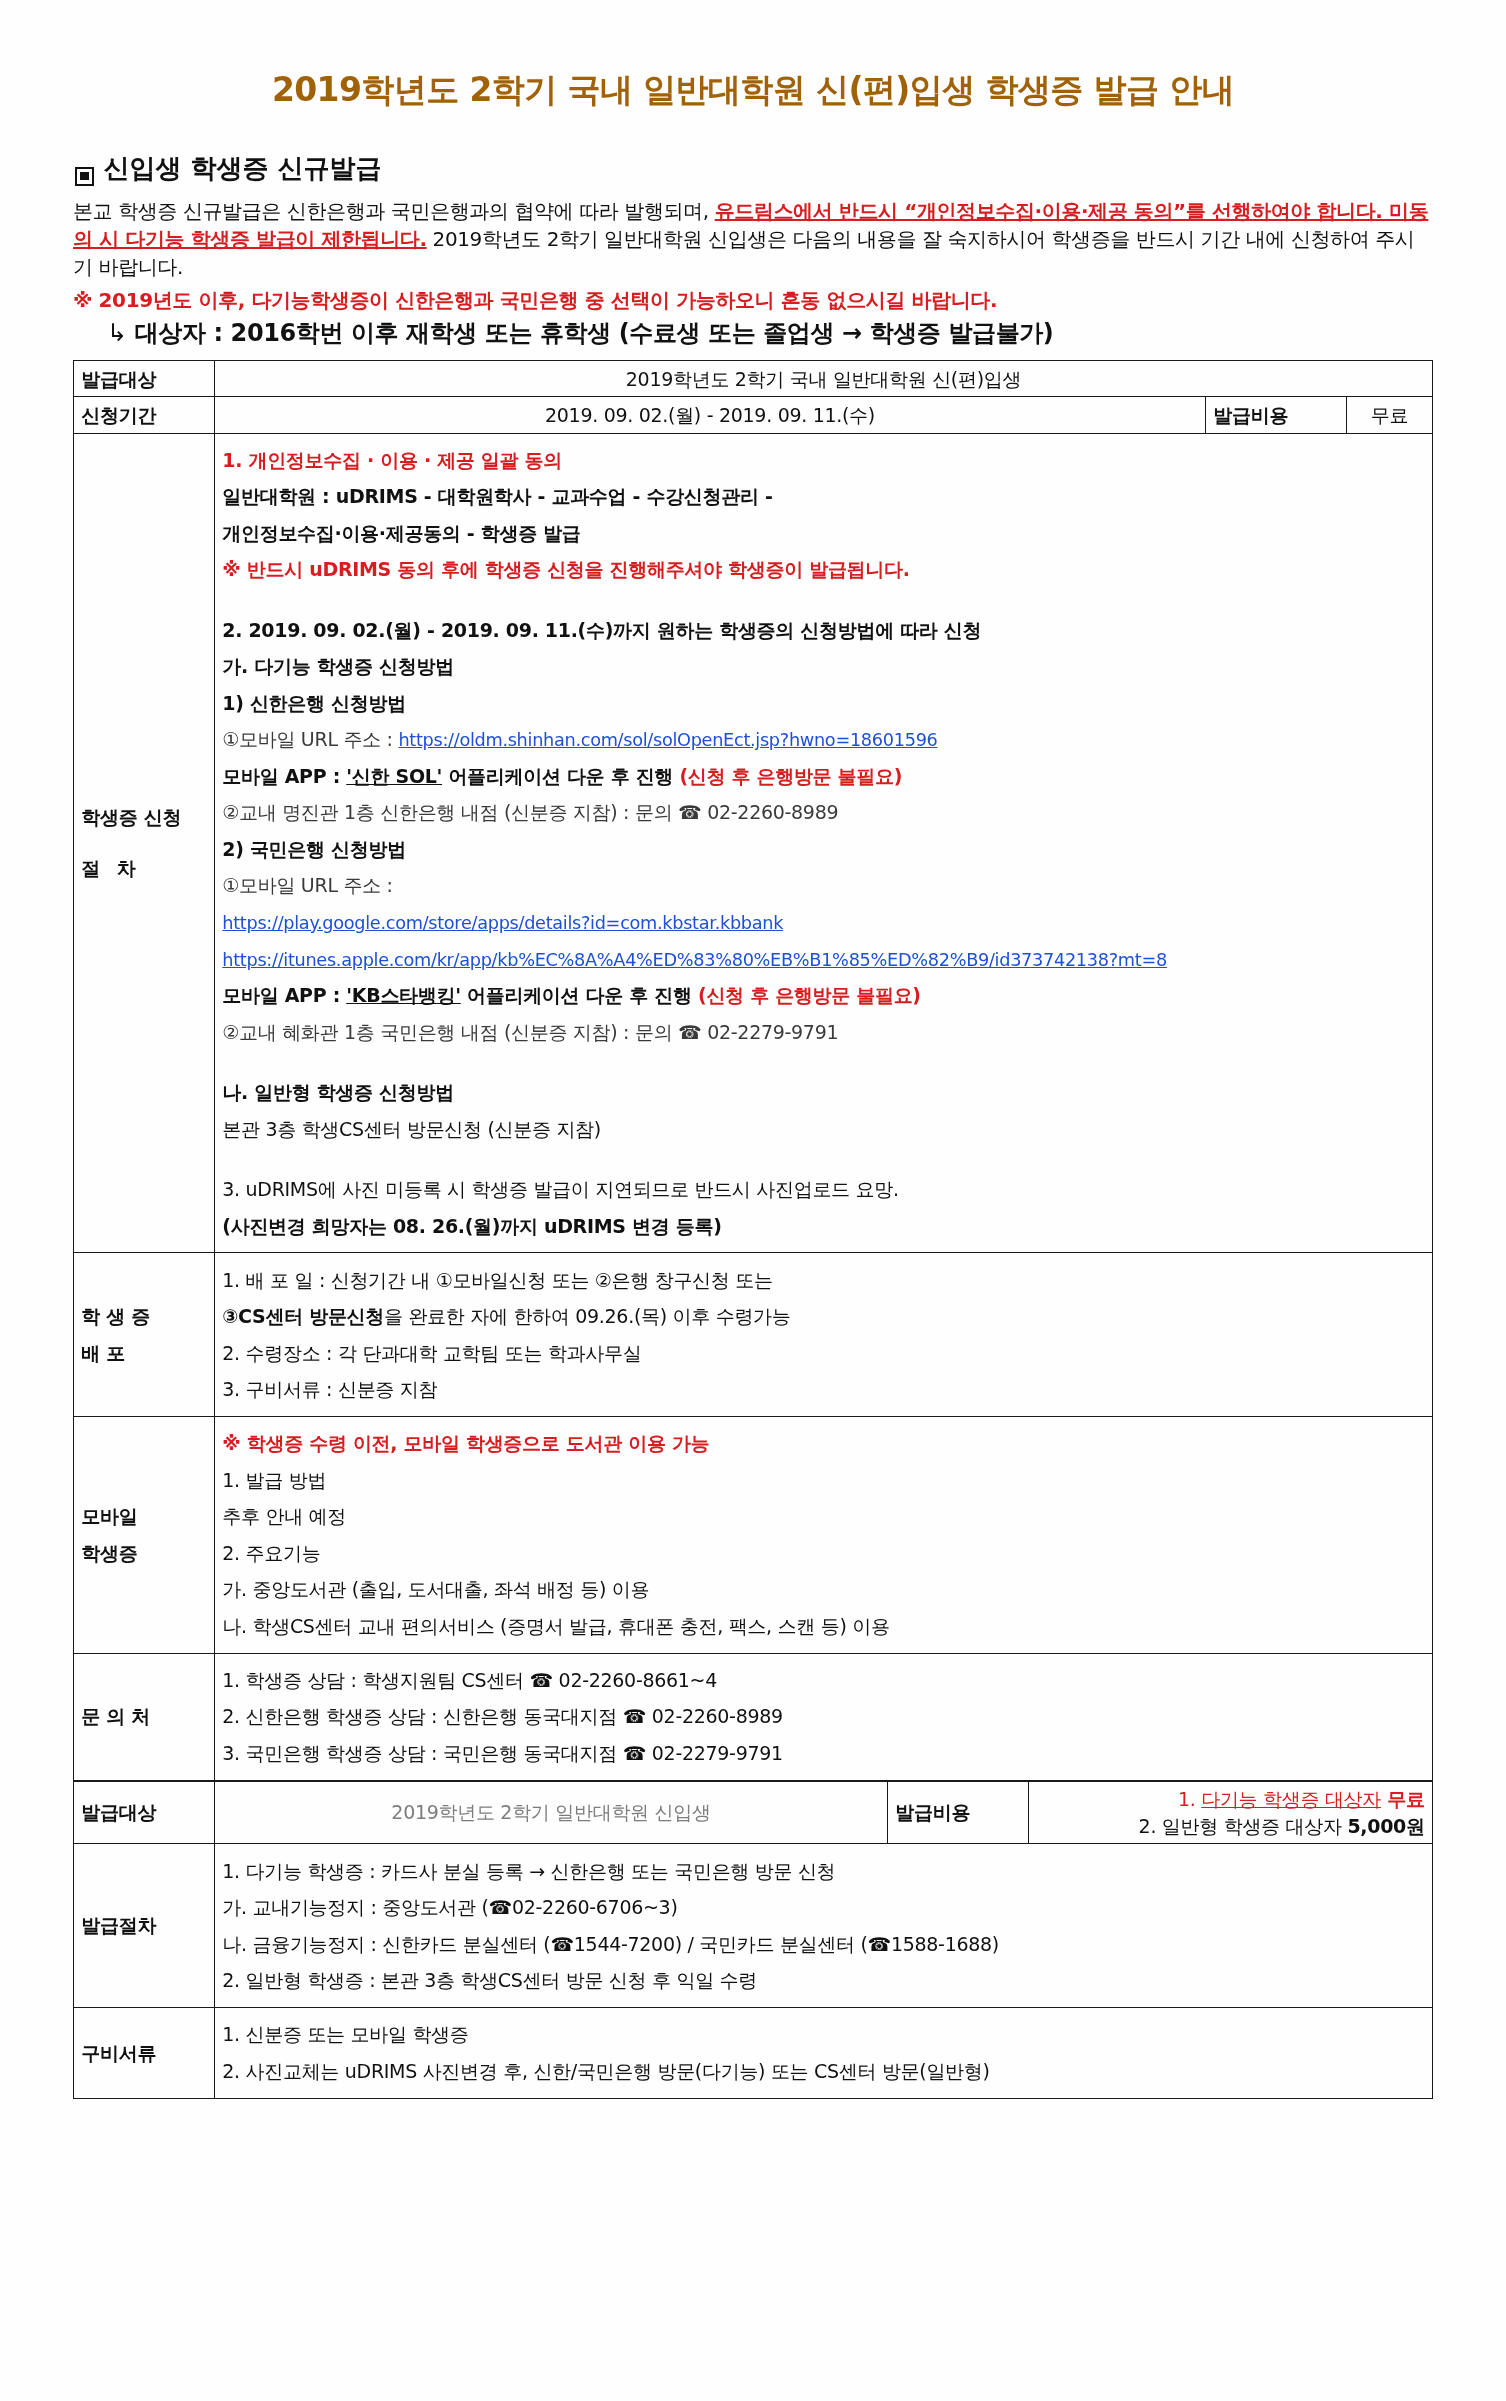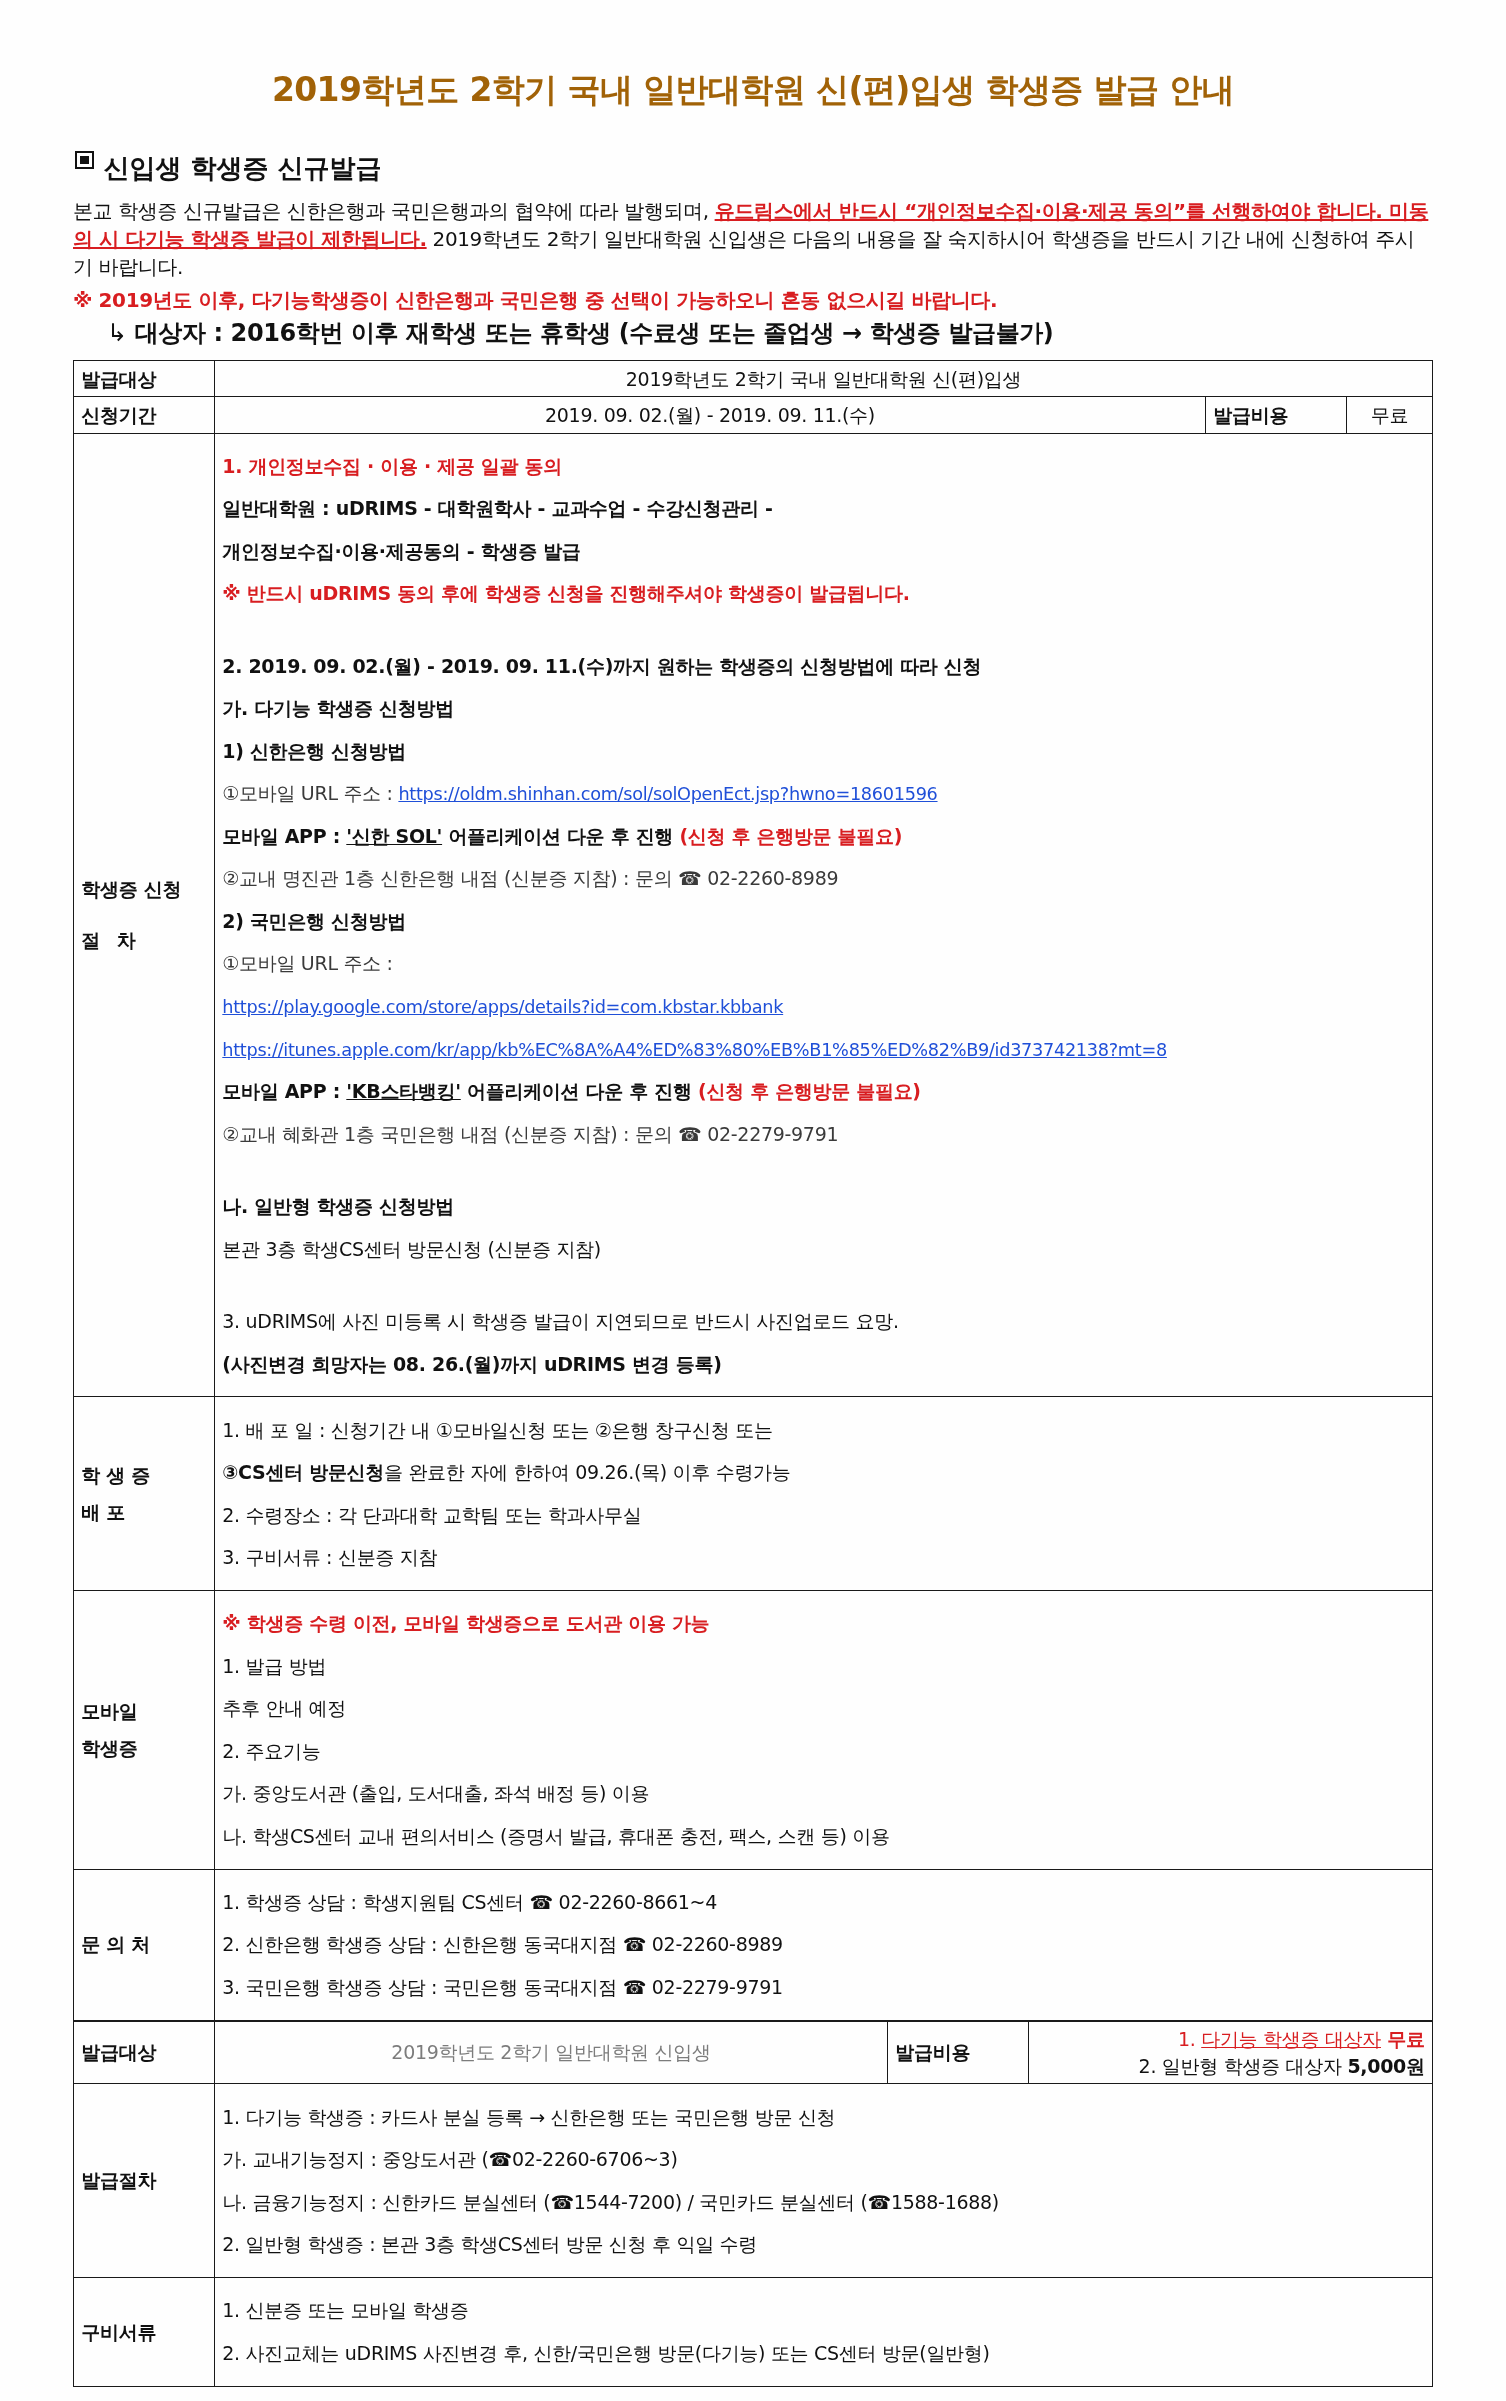--- a/index.html
+++ b/index.html
@@ -20,21 +20,21 @@
   .doc-title {
     text-align: center;
     font-size: 33px;
     font-weight: bold;
     letter-spacing: -0.6px;
     margin: 24.5px 0 38px 0;
     color: #a16207;
   }
   .section-head {
     display: flex;
-    align-items: flex-start;
+    align-items: flex-end;
     gap: 9.8px;
     font-size: 26px;
     font-weight: bold;
     margin: 0 0 11px 2.4px;
   }
   .sq-icon {
     display:inline-block;
     width: 18.3px; height: 18.3px;
     border: 2.4px solid #111;
     position: relative;
@@ -86,21 +86,21 @@
   td.lbl {
     text-align: left;
     font-weight: bold;
     font-size: 20px;
   }
   td.ctr { text-align: center; }
   .cell-body { padding: 6.1px 3.7px 8.6px 3.7px; }
   .cell-body .ln {
     font-size: 19px;
     line-height: 1.5;
-    margin: 14px 0;
+    margin: 8px 0;
     letter-spacing: -0.3px;
   }
   .i1 { margin-left: 21px; }
   .i2 { margin-left: 45px; }
   .i3 { margin-left: 68px; }
   .i4 { margin-left: 92px; }
   .gap { height: 16px; }
   .link {
     color: #1f4fd8;
     text-decoration: underline;

